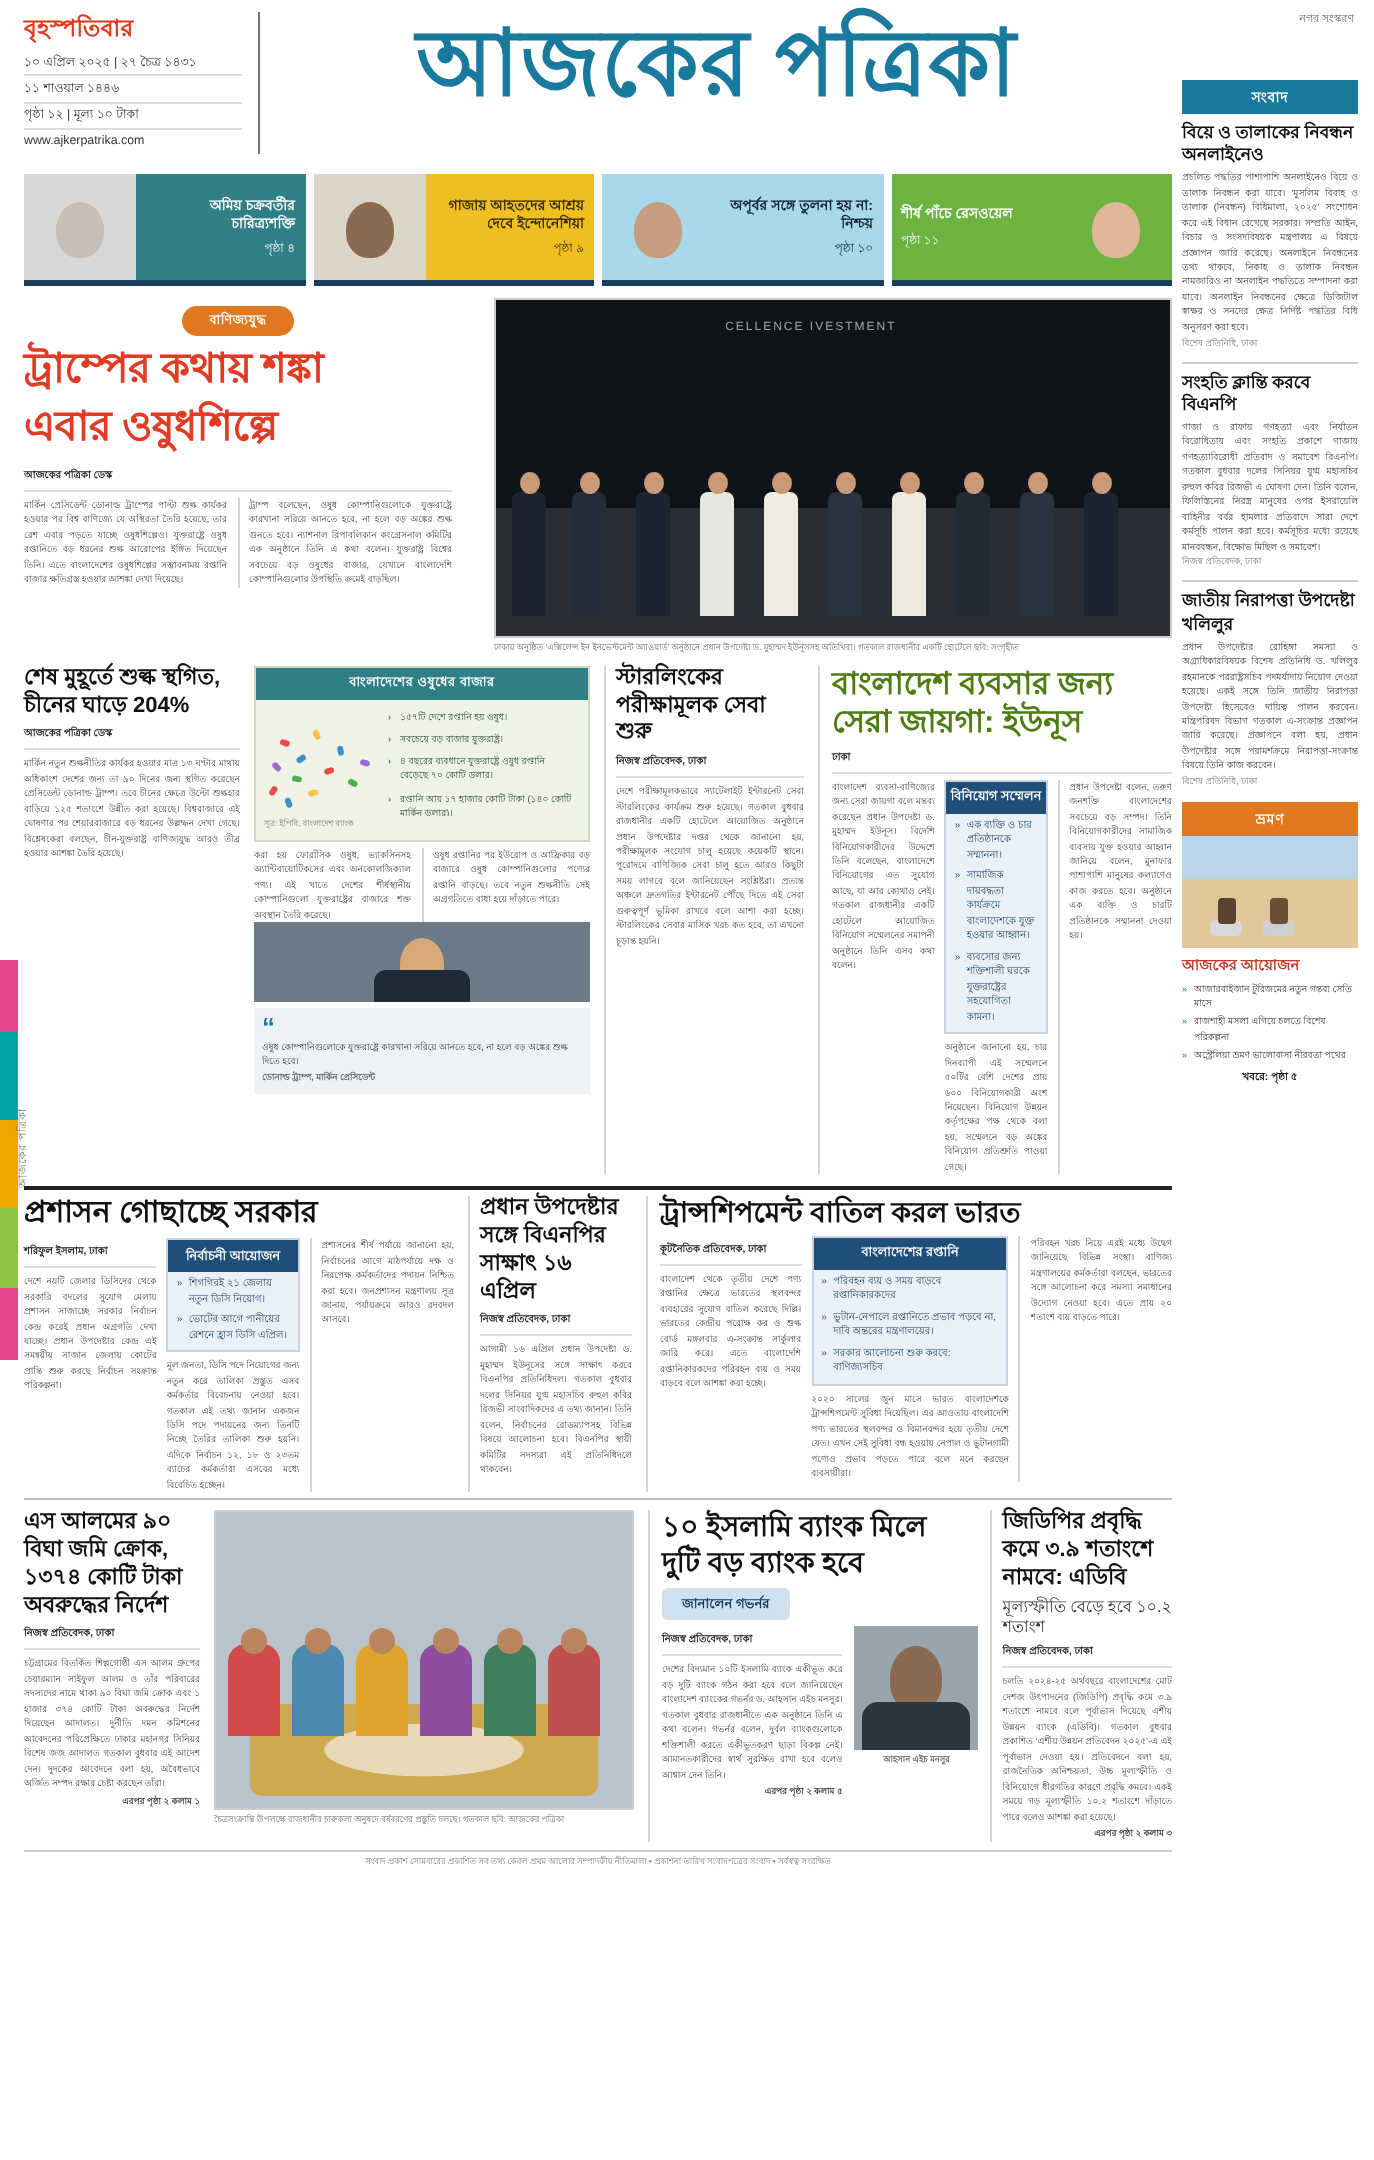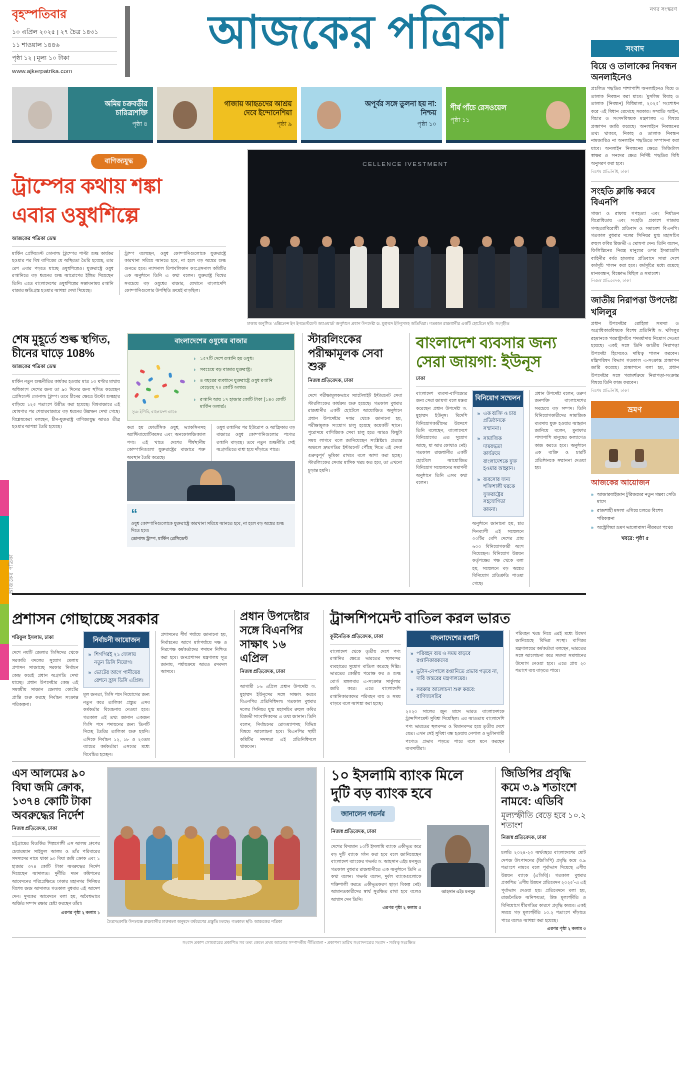--- a/index.html
+++ b/index.html
@@ -13,21 +13,21 @@
           padding:6px 8px 0 12px; }
 
   
   .spine { position:absolute; left:0; top:480px; width:9px; height:200px;
            background:linear-gradient(180deg,#e8458f 0 18%,#00a6a6 18% 40%,#f0a500 40% 62%,#8ac43f 62% 82%,#e8458f 82% 100%); }
   .spine-label { position:absolute; left:-18px; top:560px; width:60px;
        transform:rotate(-90deg); font-size:5.5px; color:#777; letter-spacing:.4px; }
 
   
   .masthead { display:flex; align-items:flex-start; height:76px; }
-  .mh-left { width:118px; padding-right:8px; border-right:5px solid #737373; }
+  .mh-left { width:118px; padding-right:8px; border-right:1px solid #737373; }
   .mh-day { color:#e03a1e; font-size:11.5px; font-weight:bold; letter-spacing:.2px; }
   .mh-line { font-size:6.2px; color:#333; padding:2.5px 0 2px;
              border-bottom:1px solid #dcdcdc; line-height:1.25; }
   .mh-line:last-child { border-bottom:none; }
   .mh-center { flex:1; text-align:center; position:relative; padding-top:2px; }
   .logo { font-size:44px; line-height:50px; font-weight:bold; color:#1a7a9e;
           font-family:"Liberation Serif", serif; letter-spacing:1px;
           transform:scaleY(1.05); }
   .mh-right { width:92px; text-align:right; }
   .mh-tagline { font-size:5.4px; color:#666; padding-right:2px; }
@@ -296,21 +296,21 @@
         <div class="person" style="left:262px;background:#2a3340"></div>
         <div class="person" style="left:294px;background:#1b2430"></div>
       </div>
       <div class="caption">ঢাকায় অনুষ্ঠিত ‘এক্সিলেন্স ইন ইনভেস্টমেন্ট অ্যাওয়ার্ড’ অনুষ্ঠানে প্রধান উপদেষ্টা ড. মুহাম্মদ ইউনূসসহ অতিথিরা। গতকাল রাজধানীর একটি হোটেলে ছবি: সংগৃহীত</div>
     </div>
   </div>
 
   <div class="trio">
 
     <div style="flex:0 0 108px">
-      <div class="sub-hl">শেষ মুহূর্তে শুল্ক স্থগিত, চীনের ঘাড়ে 108%</div>
+      <div class="sub-hl">শেষ মুহূর্তে শুল্ক স্থগিত, চীনের ঘাড়ে 204%</div>
       <div class="byline">আজকের পত্রিকা ডেস্ক</div>
       <div class="body-text">মার্কিন নতুন শুল্কনীতির কার্যকর হওয়ার মাত্র ১৩ ঘণ্টার মাথায় অধিকাংশ দেশের জন্য তা ৯০ দিনের জন্য স্থগিত করেছেন প্রেসিডেন্ট ডোনাল্ড ট্রাম্প। তবে চীনের ক্ষেত্রে উল্টো শুল্কহার বাড়িয়ে ১২৫ শতাংশে উন্নীত করা হয়েছে। বিশ্ববাজারে এই ঘোষণার পর শেয়ারবাজারে বড় ধরনের উল্লম্ফন দেখা গেছে। বিশ্লেষকেরা বলছেন, চীন-যুক্তরাষ্ট্র বাণিজ্যযুদ্ধ আরও তীব্র হওয়ার আশঙ্কা তৈরি হয়েছে।</div>
     </div>
 
     <div style="flex:0 0 168px">
       <div class="infobox">
         <div class="box-head">বাংলাদেশের ওষুধের বাজার</div>
         <div class="pillbowl">
           <div class="pill" style="left:12px;top:20px;background:#e84a4a;transform:rotate(20deg)"></div>
           <div class="pill" style="left:20px;top:28px;background:#3a8fd0;transform:rotate(-35deg)"></div>
@@ -378,21 +378,21 @@
           <div class="c col-rule" style="padding-left:5px">
               <div class="body-text">প্রধান উপদেষ্টা বলেন, তরুণ জনশক্তি বাংলাদেশের সবচেয়ে বড় সম্পদ। তিনি বিনিয়োগকারীদের সামাজিক ব্যবসায় যুক্ত হওয়ার আহ্বান জানিয়ে বলেন, মুনাফার পাশাপাশি মানুষের কল্যাণেও কাজ করতে হবে। অনুষ্ঠানে এক ব্যক্তি ও চারটি প্রতিষ্ঠানকে সম্মাননা দেওয়া হয়।</div>
             </div>
         </div>
       </div>
     </div>
   </div>
 
   <div class="div-thick"></div>
 
-  <div class="trio" style="margin-top:15px">
+  <div class="trio" style="margin-top:3px">
 
     <div style="flex:0 0 215px">
       <div class="sub-hl" style="font-size:15px">প্রশাসন গোছাচ্ছে সরকার</div>
       <div class="cols" style="width:auto;gap:5px;margin-top:2px">
         <div class="c">
           <div class="byline">শরিফুল ইসলাম, ঢাকা</div>
           <div class="body-text">দেশে নয়টি জেলার ডিসিদের থেকে সরকারি বদলের সুযোগ মেলায় প্রশাসন সাজাচ্ছে সরকার নির্বাচন কেন্দ্র করেই প্রধান অগ্রগতি দেখা যাচ্ছে। প্রধান উপদেষ্টার কেন্দ্র এই সমন্বয়ীয় সাজান জেলায় কোটের প্রান্তি শুরু করছে নির্বাচন সংক্রান্ত পরিকল্পনা।</div>
         </div>
         <div class="c">
           <div class="blue-box">

